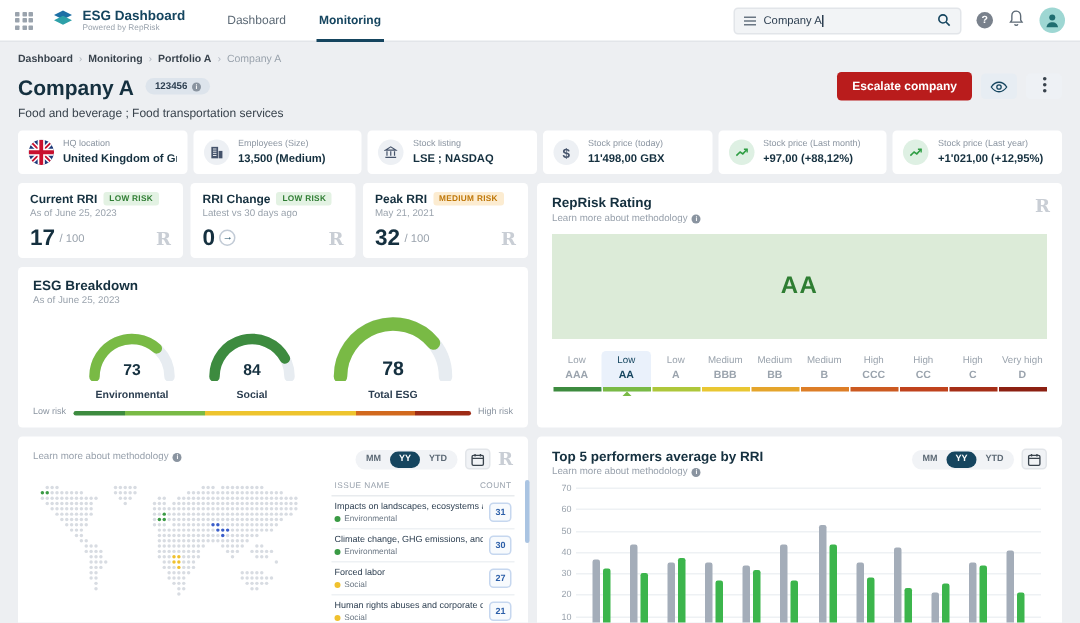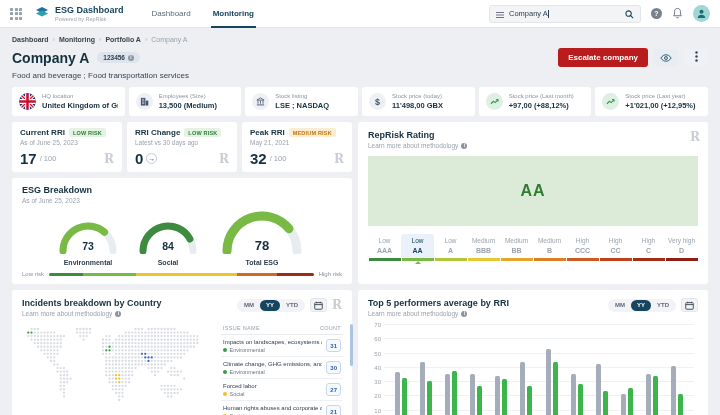--- a/index.html
+++ b/index.html
@@ -443,21 +443,20 @@
             <div class="scale-bar" style="background: rgb(140, 32, 18);"></div>
           </div>
         </div>
     </div>
   </div>
 
   <div class="bottom-row">
     <div class="panel incidents-panel">
       <div class="panel-head">
         <div>
-          <div class="panel-title">Incidents breakdown by Country</div>
           <div class="learn-more">
             <span>Learn more about methodology</span>
               <span class="info-dot">i</span>
           </div>
         </div>
         <div class="head-right">
           <div class="toggle-group">
               <div class="toggle">MM</div>
               <div class="toggle active">YY</div>
               <div class="toggle">YTD</div>

